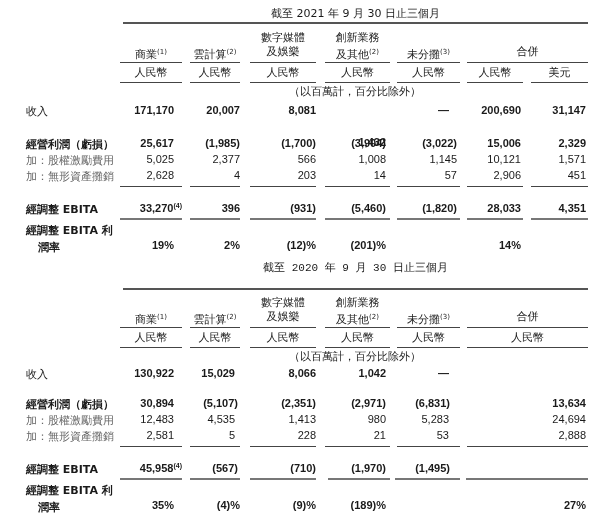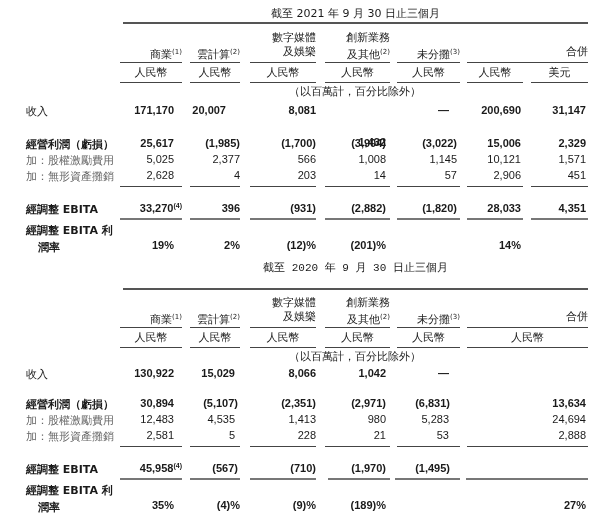--- a/index.html
+++ b/index.html
@@ -7,21 +7,21 @@
     width: 600px; height: 522px; position: relative; overflow: hidden;
     font-family: "DejaVu Sans", "Liberation Sans", sans-serif;
     color: #1a1a1a;
   }
   .section { position: absolute; left: 0; width: 600px; }
   .abs { position: absolute; white-space: nowrap; }
   .period { font-size: 11px; text-align: center; left: 123px; width: 465px; }
   .rule { position: absolute; height: 0; border-top: 1px solid #444; }
   .rule.thick { border-top: 2px solid #555; }
   .dbl { position: absolute; height: 2px; border-top: 2px solid #777; }
-  .hdr { font-size: 11px; text-align: right; line-height: 14px; }
+  .hdr { font-size: 11px; text-align: center; line-height: 14px; }
   .hdr sup { font-size: 7px; vertical-align: 4px; }
   .unit { font-size: 11px; text-align: center; }
   .note { font-size: 11px; text-align: center; }
   .lbl { font-size: 11px; left: 26px; }
   .lbl.bold { font-weight: bold; }
   .lbl.light { color: #666; font-weight: normal; }
   .num { font-size: 11px; text-align: right; font-family: "Liberation Sans", sans-serif; }
   .num.bold { font-weight: bold; }
   .num sup { font-size: 7px; vertical-align: 4px; }
 </style>
@@ -65,21 +65,21 @@
   <div class="rule" style="top:82px; left:250px; width:66px;"></div>
   <div class="rule" style="top:82px; left:325px; width:65px;"></div>
   <div class="rule" style="top:82px; left:397px; width:63px;"></div>
   <div class="rule" style="top:82px; left:467px; width:56px;"></div>
   <div class="rule" style="top:82px; left:531px; width:57px;"></div>
 
   <div class="abs note" style="top:84px; left:250px; width:210px;">（以百萬計，百分比除外）</div>
 
   <div class="abs lbl" style="top:104px;">收入</div>
   <div class="abs num bold" style="top:104px; left:120px; width:54px;">171,170</div>
-  <div class="abs num bold" style="top:104px; left:176px; width:50px;">20,007</div>
+  <div class="abs num bold" style="top:104px; left:190px; width:50px;">20,007</div>
   <div class="abs num bold" style="top:104px; left:250px; width:66px;">8,081</div>
   <div class="abs num bold" style="top:104px; left:325px; width:61px;margin-top:32px;">1,432</div>
   <div class="abs num bold" style="top:104px; left:397px; width:52px;">—</div>
   <div class="abs num bold" style="top:104px; left:467px; width:54px;">200,690</div>
   <div class="abs num bold" style="top:104px; left:531px; width:55px;">31,147</div>
 
   <div class="abs lbl bold" style="top:137px;">經營利潤（虧損）</div>
   <div class="abs num bold" style="top:137px; left:120px; width:54px;">25,617</div>
   <div class="abs num bold" style="top:137px; left:190px; width:50px;">(1,985)</div>
   <div class="abs num bold" style="top:137px; left:250px; width:66px;">(1,700)</div>
@@ -111,21 +111,21 @@
   <div class="rule" style="top:186px; left:250px; width:66px;"></div>
   <div class="rule" style="top:186px; left:325px; width:65px;"></div>
   <div class="rule" style="top:186px; left:397px; width:63px;"></div>
   <div class="rule" style="top:186px; left:467px; width:56px;"></div>
   <div class="rule" style="top:186px; left:531px; width:57px;"></div>
 
   <div class="abs lbl bold" style="top:202px;">經調整 EBITA</div>
   <div class="abs num bold" style="top:202px; left:120px; width:62px;"><span>33,270</span><sup>(4)</sup></div>
   <div class="abs num bold" style="top:202px; left:190px; width:50px;">396</div>
   <div class="abs num bold" style="top:202px; left:250px; width:66px;">(931)</div>
-  <div class="abs num bold" style="top:202px; left:325px; width:61px;">(2,882)</div>
+  <div class="abs num bold" style="top:202px; left:325px; width:61px;">(5,460)</div>
   <div class="abs num bold" style="top:202px; left:397px; width:60px;">(1,820)</div>
   <div class="abs num bold" style="top:202px; left:467px; width:54px;">28,033</div>
   <div class="abs num bold" style="top:202px; left:531px; width:55px;">4,351</div>
 
   <div class="dbl" style="top:218px; left:120px; width:62px;"></div>
   <div class="dbl" style="top:218px; left:190px; width:50px;"></div>
   <div class="dbl" style="top:218px; left:250px; width:66px;"></div>
   <div class="dbl" style="top:218px; left:325px; width:65px;"></div>
   <div class="dbl" style="top:218px; left:397px; width:63px;"></div>
   <div class="dbl" style="top:218px; left:467px; width:56px;"></div>

